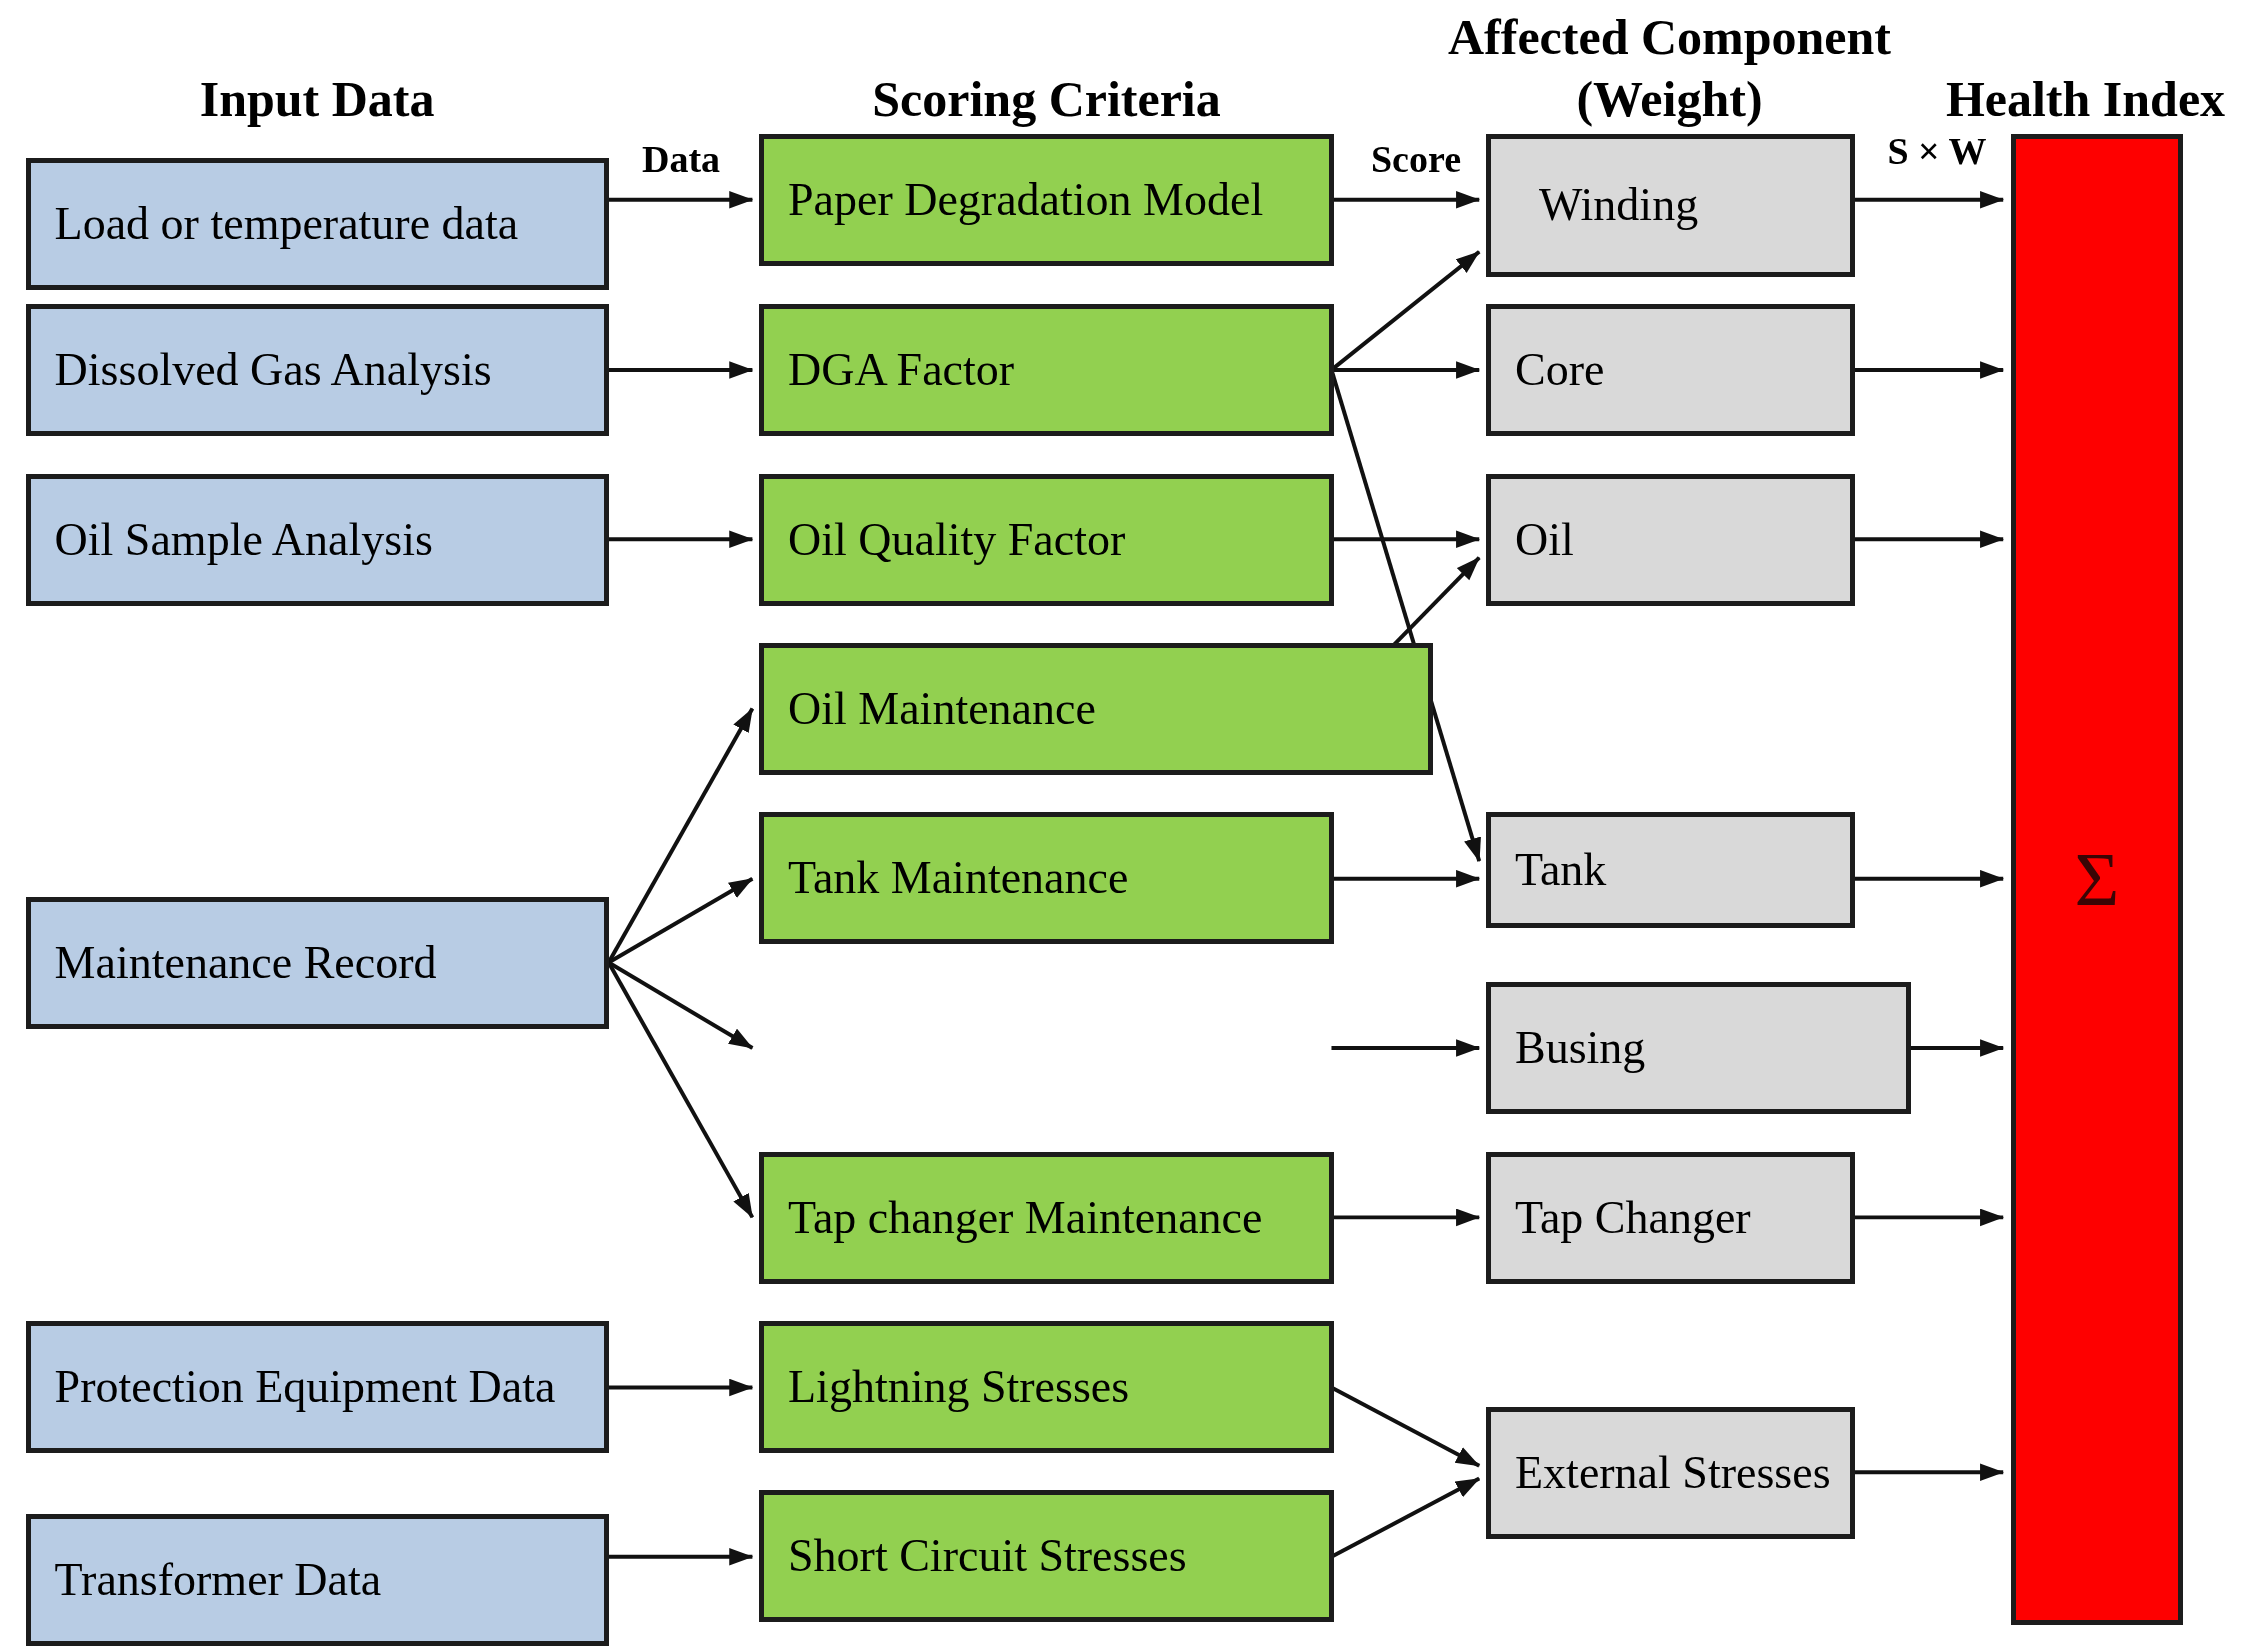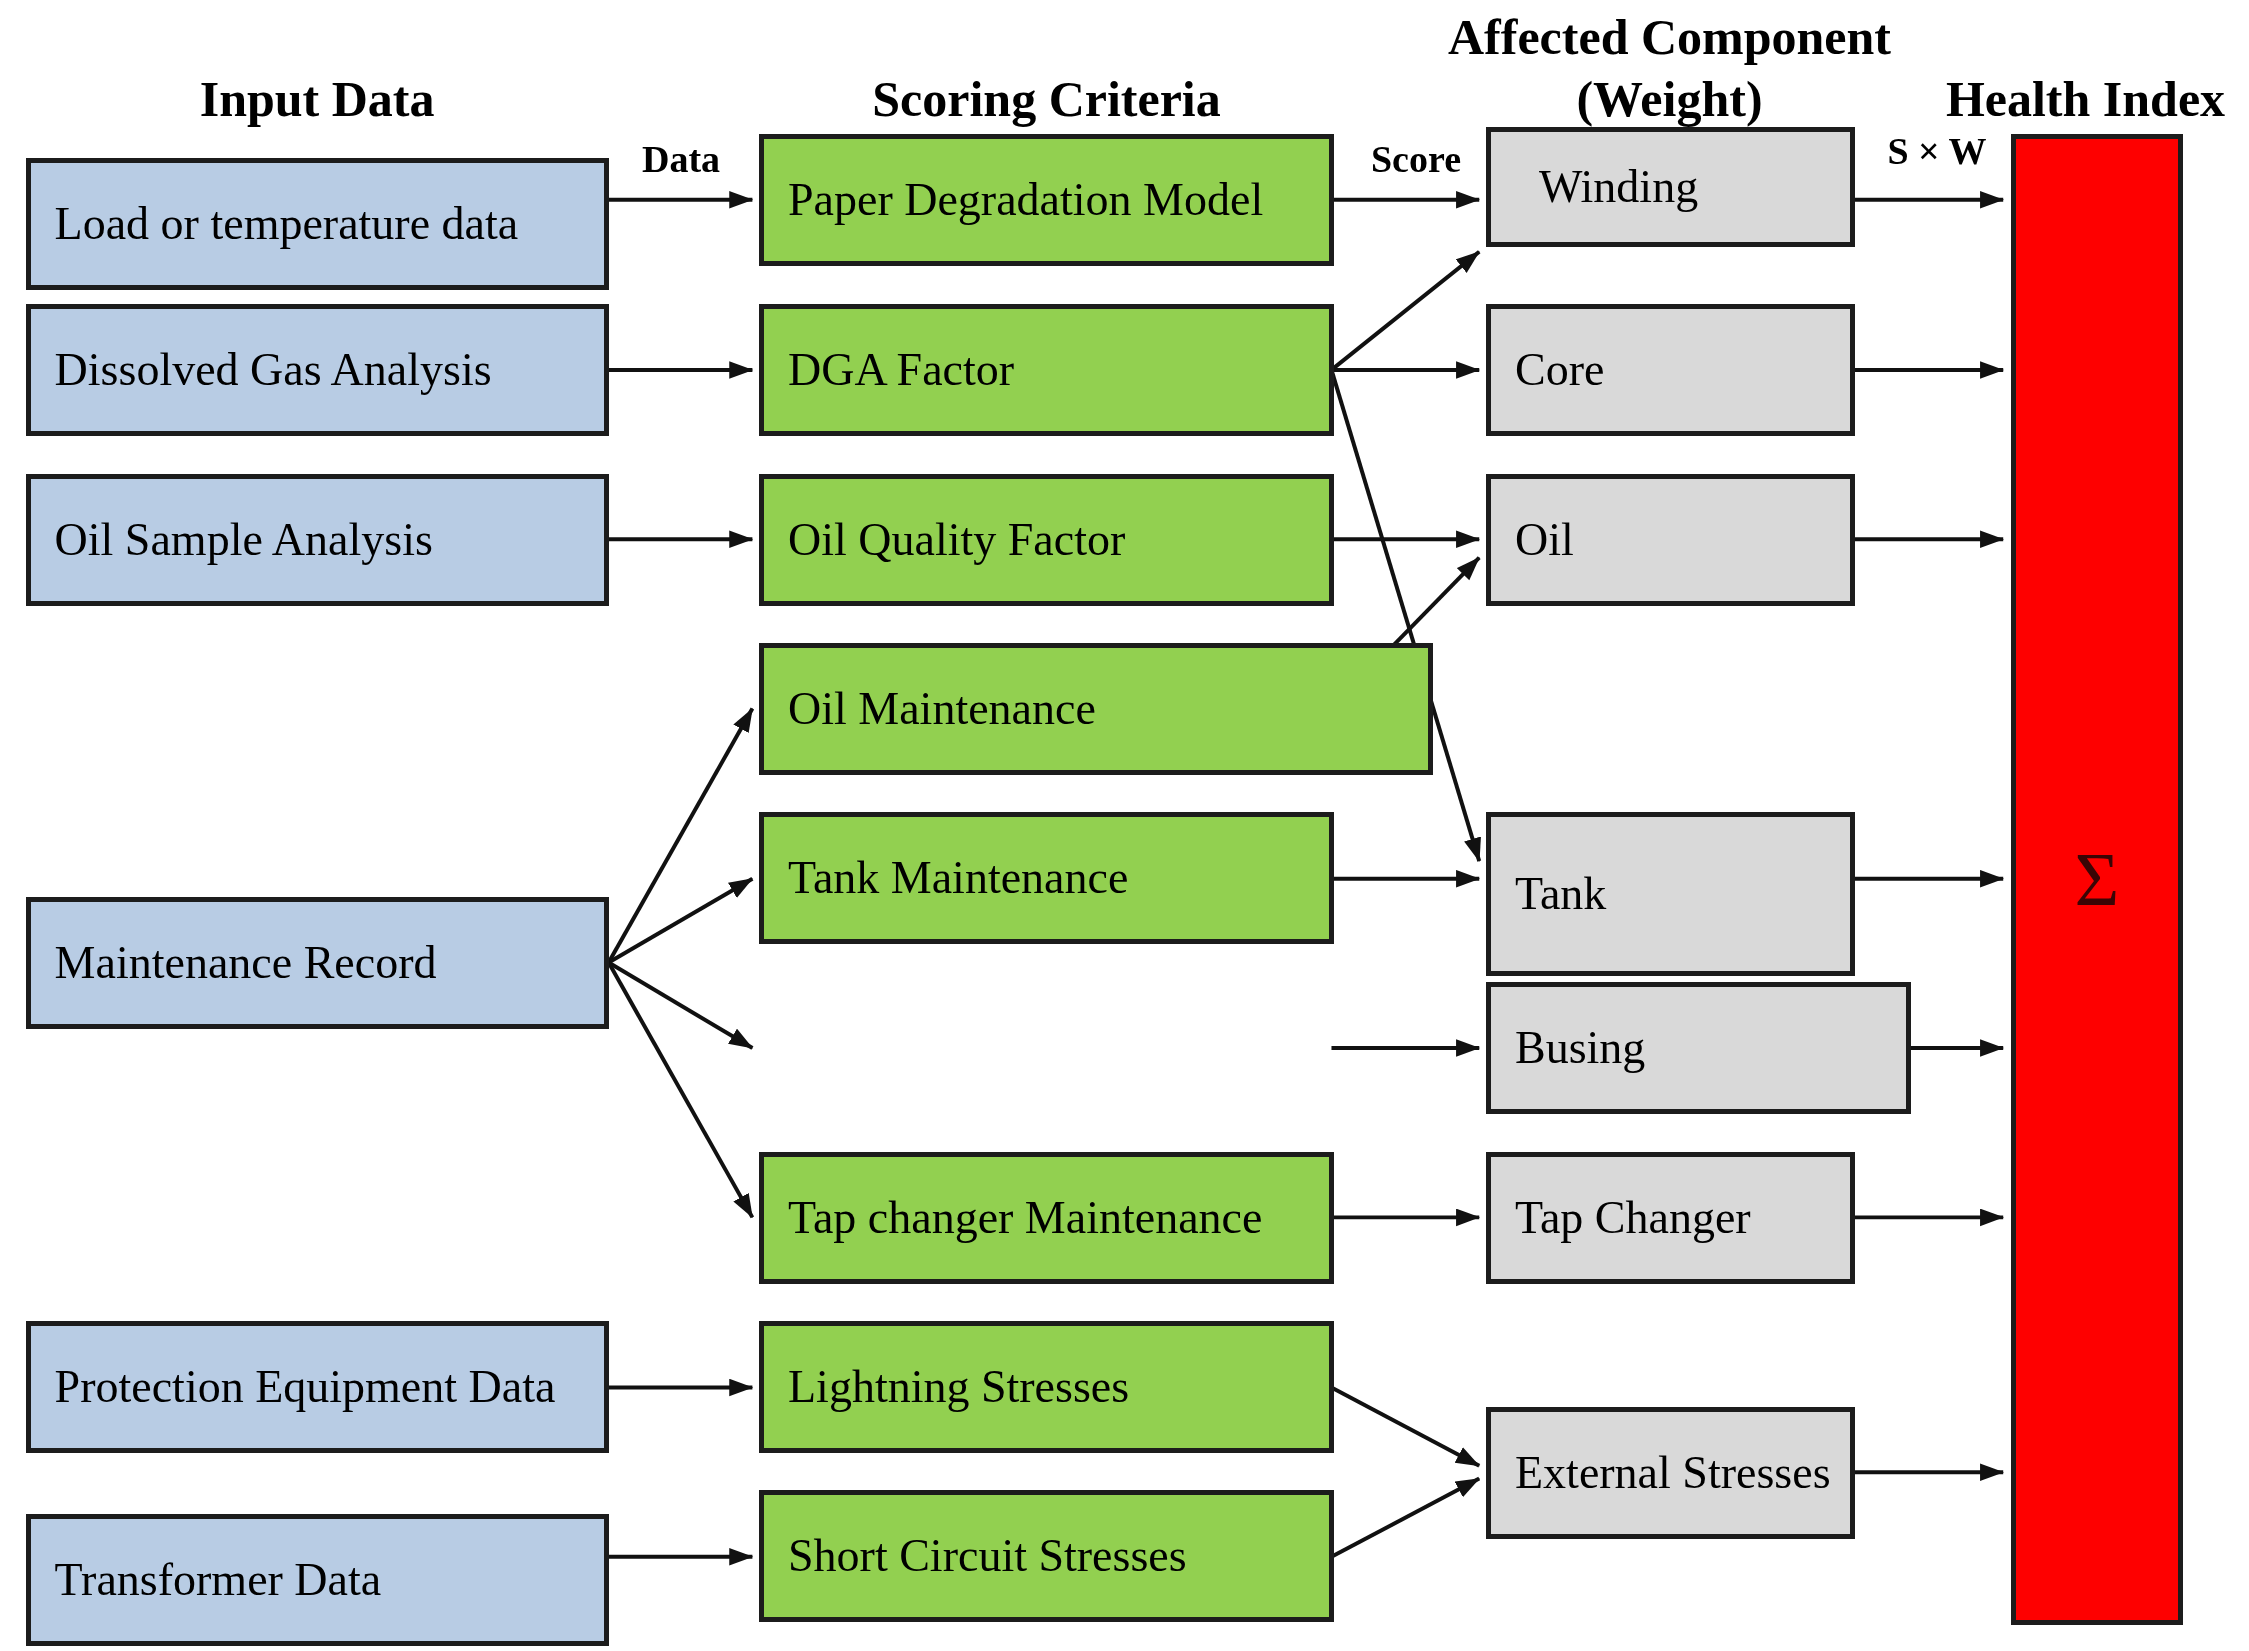--- a/index.html
+++ b/index.html
@@ -138,24 +138,24 @@
 
   <div class="node green" style="left:759px; top:134px;  width:575px; height:132px;">Paper Degradation Model</div>
   <div class="node green" style="left:759px; top:304px;  width:575px; height:132px;">DGA Factor</div>
   <div class="node green" style="left:759px; top:474px;  width:575px; height:132px;">Oil Quality Factor</div>
   <div class="node green" style="left:759px; top:643px;  width:674px; height:132px;">Oil Maintenance</div>
   <div class="node green" style="left:759px; top:812px; width:575px; height:132px;">Tank Maintenance</div>
   <div class="node green" style="left:759px; top:1152px; width:575px; height:132px;">Tap changer Maintenance</div>
   <div class="node green" style="left:759px; top:1321px; width:575px; height:132px;">Lightning Stresses</div>
   <div class="node green" style="left:759px; top:1490px; width:575px; height:132px;">Short Circuit Stresses</div>
 
-  <div class="node gray" style="left:1486px; top:127px;  width:369px; height:120px;padding-left:48px;">Winding</div>
+  <div class="node gray" style="left:1486px; top:134px;  width:369px; height:143px;padding-left:48px;">Winding</div>
   <div class="node gray" style="left:1486px; top:304px;  width:369px; height:132px;">Core</div>
   <div class="node gray" style="left:1486px; top:474px;  width:369px; height:132px;">Oil</div>
-  <div class="node gray" style="left:1486px; top:812px; width:369px; height:164px;">Tank</div>
+  <div class="node gray" style="left:1486px; top:812px; width:369px; height:116px;">Tank</div>
   <div class="node gray" style="left:1486px; top:982px; width:425px; height:132px;">Busing</div>
   <div class="node gray" style="left:1486px; top:1152px; width:369px; height:132px;">Tap Changer</div>
   <div class="node gray" style="left:1486px; top:1407px; width:369px; height:132px;">External Stresses</div>
 
   <div class="health-box">
     <span class="sigma">Σ</span>
   </div>
 
 </div>
 

